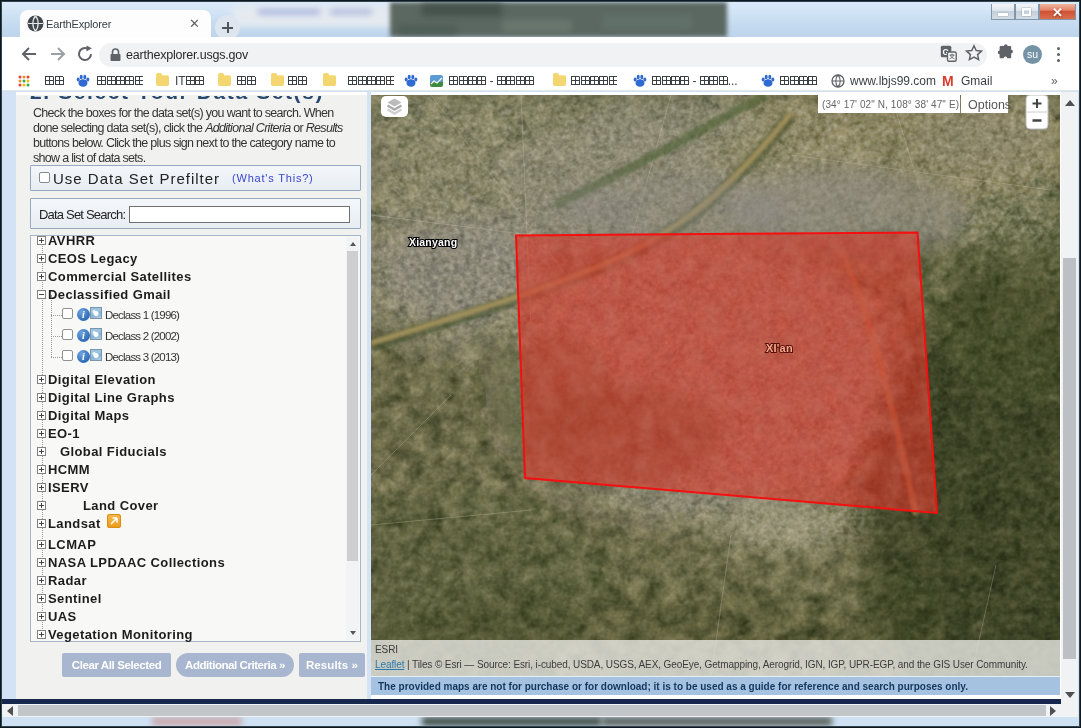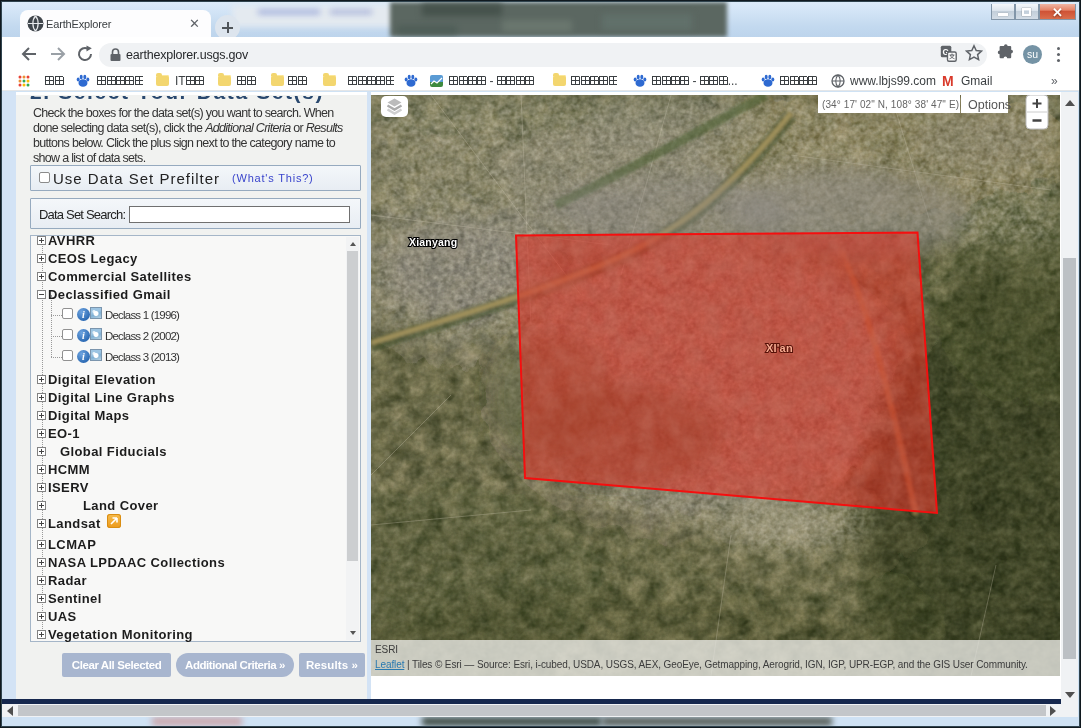--- a/index.html
+++ b/index.html
@@ -458,20 +458,21 @@
   <line x1="656" y1="17" x2="676" y2="17" stroke="#ccc"></line>
   <path d="M661.5 8.5 H670.5 M666 4 V13" stroke="#444" stroke-width="2"></path>
   <path d="M661.5 25.5 H670.5" stroke="#444" stroke-width="2.5"></path>
 </g>
 </svg>
   </div>
   <div id="attrib">
       <div>ESRI</div>
       <div style="white-space:nowrap;overflow:hidden;"><a>Leaflet</a> | Tiles © Esri — Source: Esri, i-cubed, USDA, USGS, AEX, GeoEye, Getmapping, Aerogrid, IGN, IGP, UPR-EGP, and the GIS User Community.</div>
     </div>
+  <div id="notice">The provided maps are not for purchase or for download; it is to be used as a guide for reference and search purposes only.</div>
   <div id="navyband"></div>
 </div>
 
 <div id="vsb">
   <div id="vthumb"></div>
   <div class="arr" style="left:4px;top:8px;border-left:5px solid transparent;border-right:5px solid transparent;border-bottom:6px solid #505050;"></div>
   <div class="arr" style="left:4px;top:600px;border-left:5px solid transparent;border-right:5px solid transparent;border-top:6px solid #505050;"></div>
 </div>
 <div id="hsb">
   <div id="hthumb"></div>

